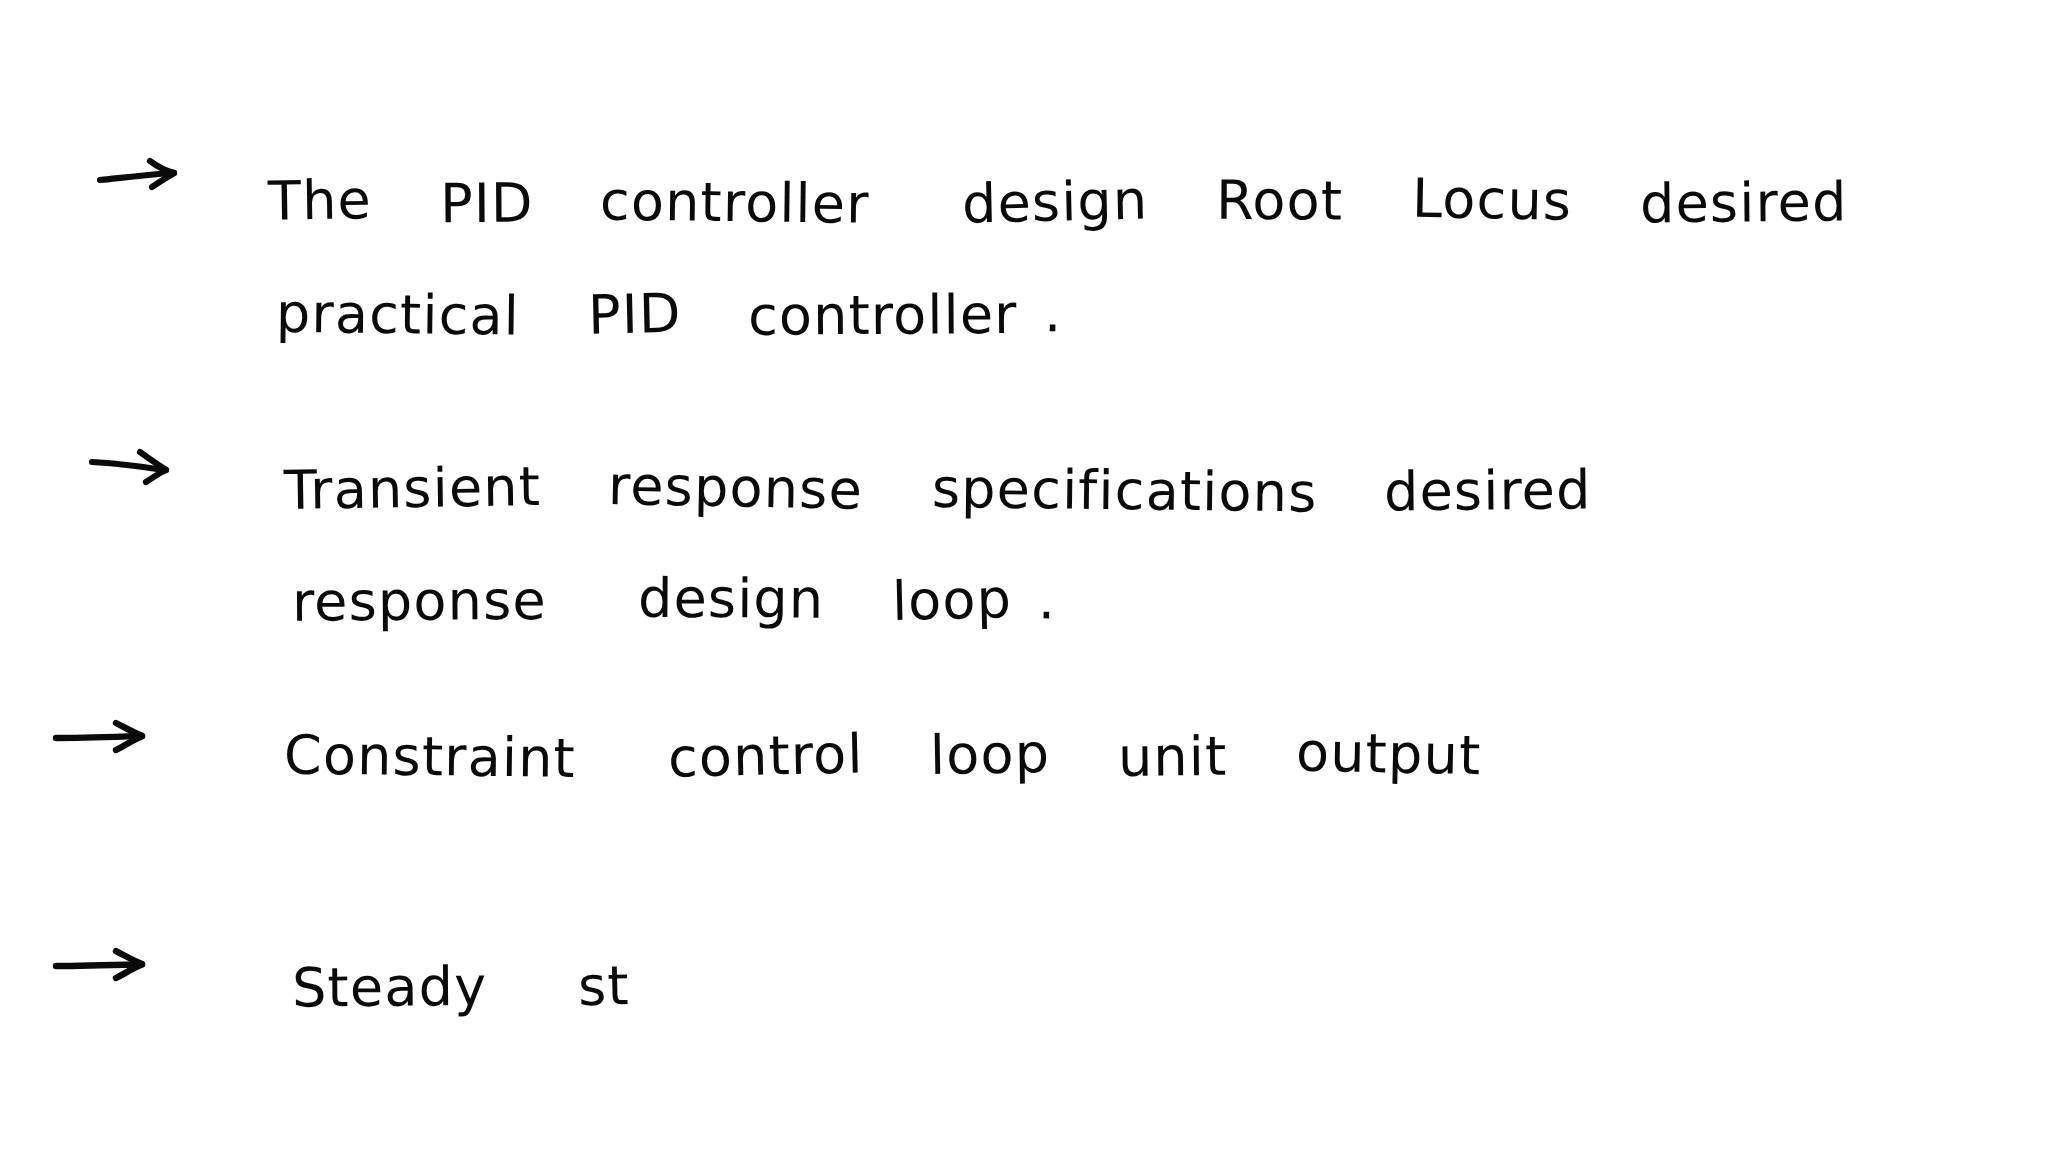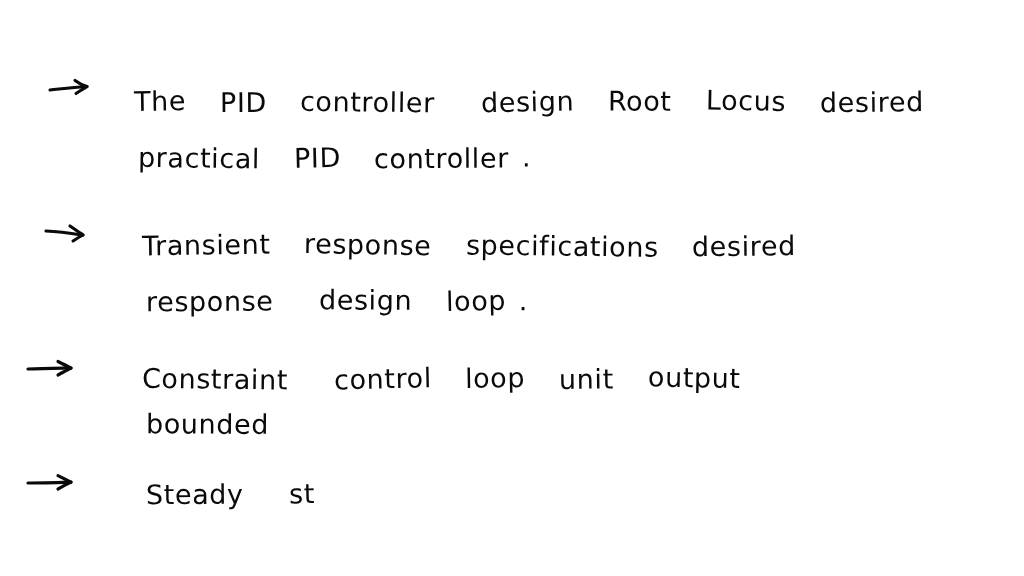--- a/index.html
+++ b/index.html
@@ -121,23 +121,20 @@
         <path d="M2 11 C 14 11, 28 10.5, 44 10" stroke="#0a0a0a" stroke-width="3.2" fill="none" stroke-linecap="round"></path>
         <path d="M32 3.5 C 37 6, 41 8.3, 45 9.9" stroke="#0a0a0a" stroke-width="3.2" fill="none" stroke-linecap="round"></path>
         <path d="M32 17 C 37 14.4, 41 11.8, 45 10.2" stroke="#0a0a0a" stroke-width="3.2" fill="none" stroke-linecap="round"></path>
       </svg>
     </span>
 
     <div class="line hw" style="left:108px; top:349px;">
       <span class="word j2">Constraint</span><span class="sp-xl"></span><span class="word j5">control</span><span class="sp-l"></span><span class="word j1">loop</span><span class="sp-l"></span><span class="word j7">unit</span><span class="sp-l"></span><span class="word j4">output</span>
     </div>
 
-    <div class="line hw" style="left:112px; top:395px;">
-      <span class="word j6">bounded</span>
-    </div>
   </div>
 
   <div class="note-block" style="left:0; top:0; width:1024px; height:90px;">
 
     <span class="arrow" style="left:26px; top:472px;">
       <svg width="56" height="20" viewBox="0 0 56 20">
         <path d="M2 11 C 14 11, 28 10.6, 44 10.1" stroke="#0a0a0a" stroke-width="3.2" fill="none" stroke-linecap="round"></path>
         <path d="M32 3.6 C 37 6.1, 41 8.4, 45 10" stroke="#0a0a0a" stroke-width="3.2" fill="none" stroke-linecap="round"></path>
         <path d="M32 17 C 37 14.4, 41 11.8, 45 10.3" stroke="#0a0a0a" stroke-width="3.2" fill="none" stroke-linecap="round"></path>
       </svg>

